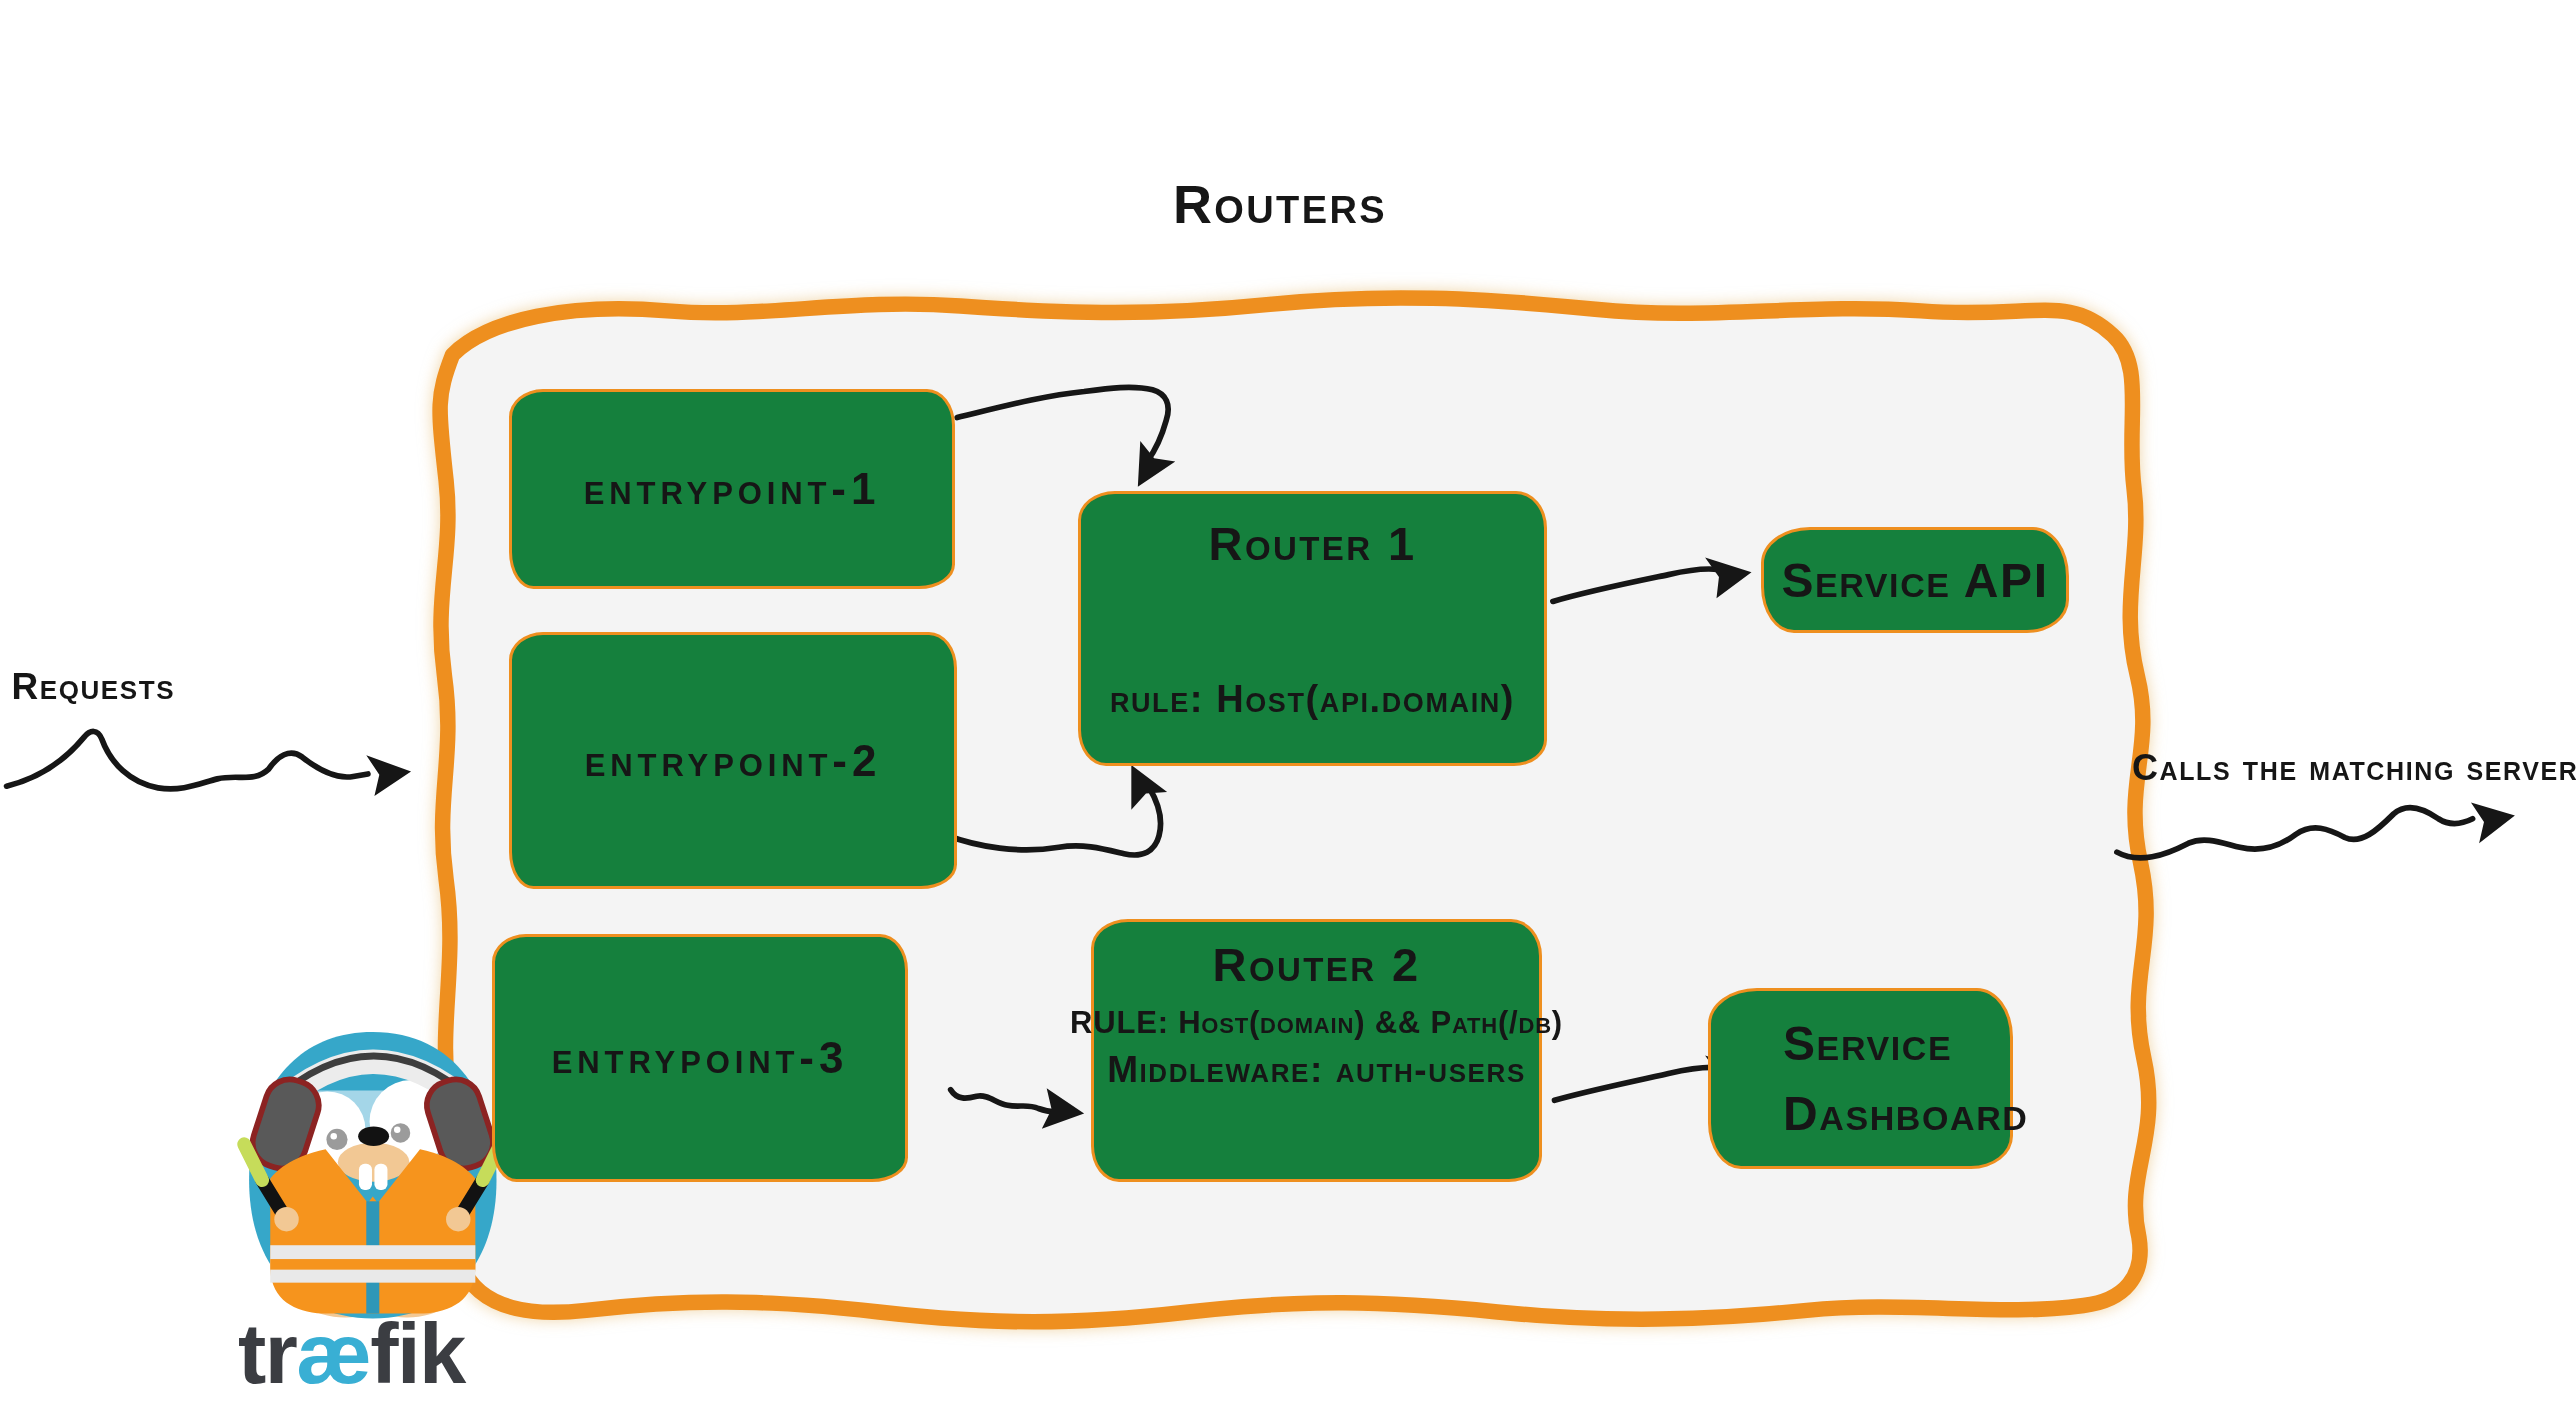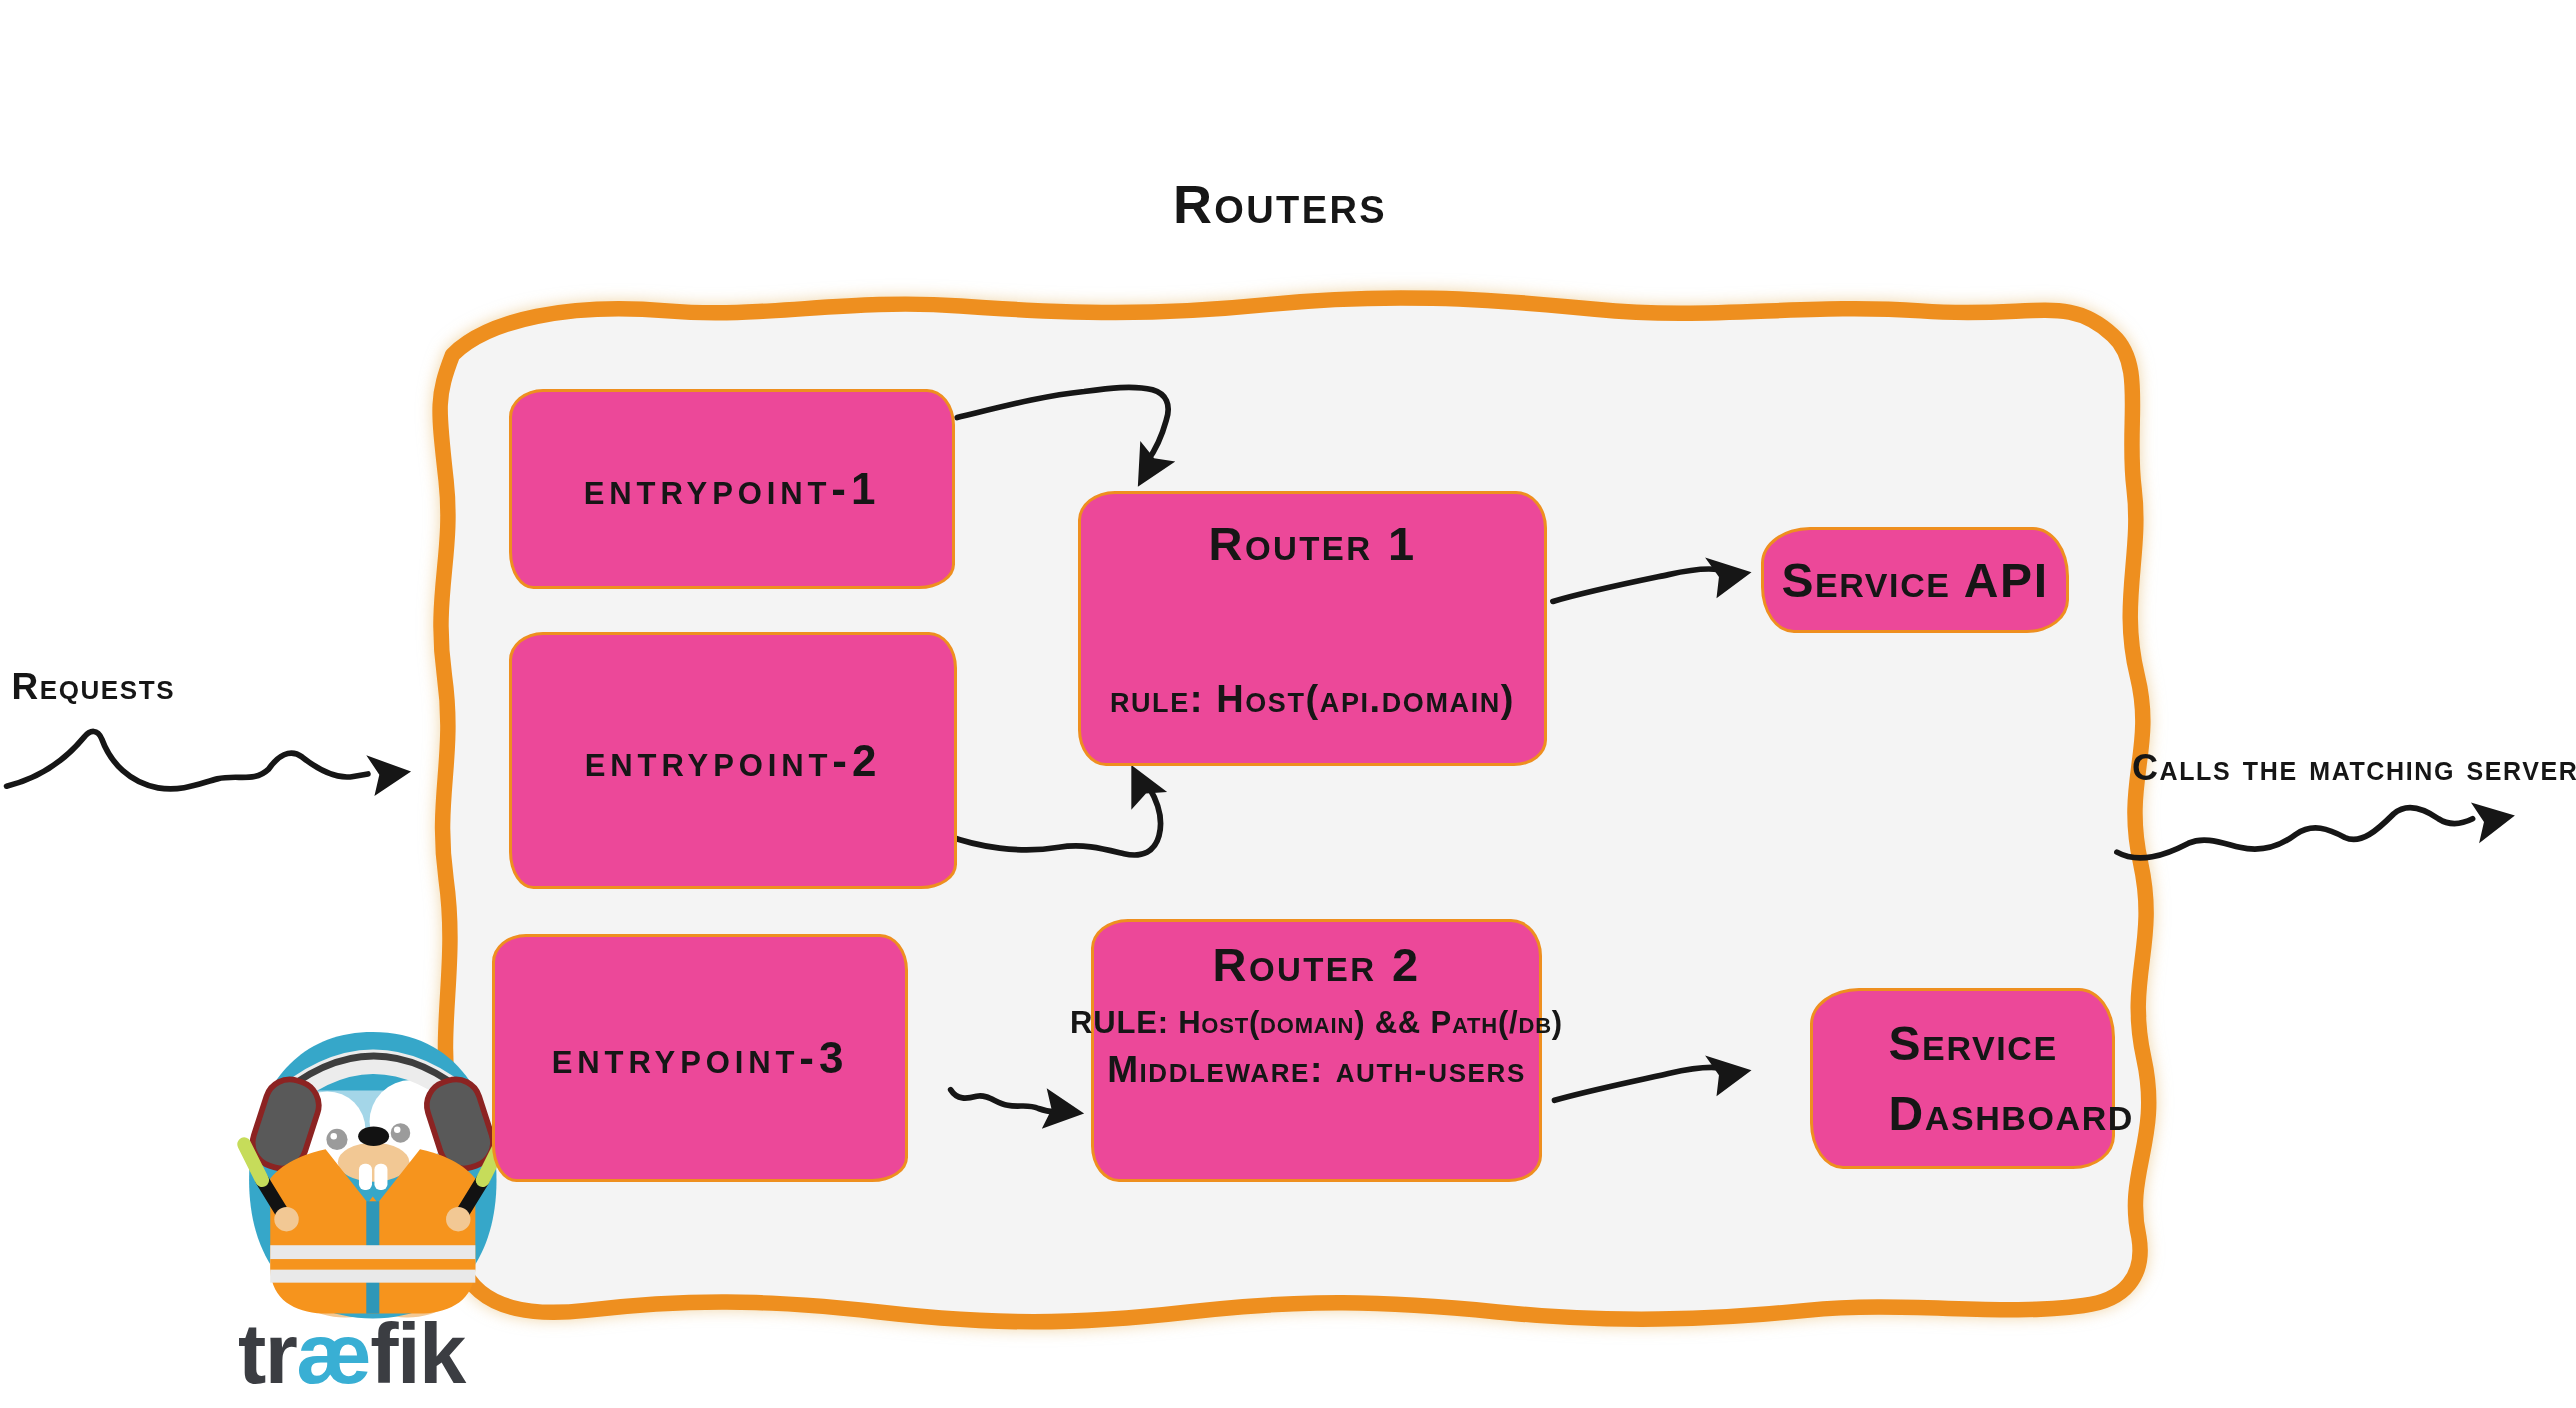--- a/index.html
+++ b/index.html
@@ -13,42 +13,42 @@
   .stage{position:absolute;left:0;top:0;width:2576px;height:1408px;}
   svg.overlay{position:absolute;left:0;top:0;width:2576px;height:1408px;}
 
   .sc{font-variant-caps:small-caps;}
   .diagram-title{position:absolute;left:1117px;top:173px;width:326px;text-align:center;
     font-size:54px;font-weight:600;letter-spacing:2.4px;}
   .side-label{position:absolute;font-weight:600;letter-spacing:1.6px;white-space:nowrap;}
   .requests-label{left:11.4px;top:666px;font-size:37px;}
   .calls-label{left:2132px;top:747px;font-size:36px;}
 
-  .box{position:absolute;background:#ec4899;border:3.3px solid var(--orange);
+  .box{position:absolute;background:#15803d;border:3.3px solid var(--orange);
     display:flex;flex-direction:column;align-items:center;justify-content:center;}
   .box .bl{font-weight:600;letter-spacing:2.4px;white-space:nowrap;}
 
   .entry{border-radius:34px 28px 36px 24.4px / 28px 36px 24.4px 37px;}
   .entry .bl{font-size:44px;letter-spacing:4.9px;}
   .entry-1{left:509px;top:389px;width:446px;height:200px;}
   .entry-2{left:509px;top:632px;width:448px;height:257px;}
   .entry-3{left:492px;top:934px;width:416px;height:248px;}
 
   .router{justify-content:flex-start;border-radius:37px 31px 33px 28px / 29px 37px 26px 36px;}
   .router-title{font-size:47px;font-weight:600;letter-spacing:2.4px;}
   .router-1{left:1078px;top:491px;width:469px;height:275px;padding-top:22px;}
   .router-1 .rule-line{font-size:38px;font-weight:600;letter-spacing:1.6px;margin-top:auto;margin-bottom:42px;white-space:nowrap;}
   .router-2{left:1091px;top:919px;width:451px;height:263px;padding-top:15px;}
   .router-2 .rule-line{font-size:31px;font-weight:600;letter-spacing:0.8px;margin-top:13px;white-space:nowrap;}
   .router-2 .mw-line{font-size:37px;font-weight:600;letter-spacing:1.6px;margin-top:8.1px;white-space:nowrap;}
 
   .service{border-radius:49px 36px 42px 33px / 36px 49px 33px 46px;}
   .service .bl{font-size:48px;letter-spacing:1.6px;}
   .service-api{left:1761px;top:527px;width:308px;height:106px;}
-  .service-dash{left:1810px;top:988px;width:305px;height:181px;align-items:center;padding-left:72px;}
+  .service-dash{left:1708px;top:988px;width:305px;height:181px;align-items:flex-start;padding-left:72px;}
   .service-dash .bl{white-space:normal;line-height:1.45;max-width:220px;}
 
   .wordmark{position:absolute;left:238px;top:1305px;font-size:85px;font-weight:700;
     letter-spacing:-1.6px;color:var(--wordmark-gray);}
   .wordmark .lig{color:var(--ligature-teal);}
 
   
   .container-blob{fill:var(--container-fill);stroke:var(--orange);stroke-width:19;
     stroke-linejoin:round;stroke-linecap:round;filter:drop-shadow(0 0 9px rgba(226,178,96,.55));}
   .arrow{fill:none;stroke:var(--ink);stroke-width:7;stroke-linecap:round;stroke-linejoin:round;}

